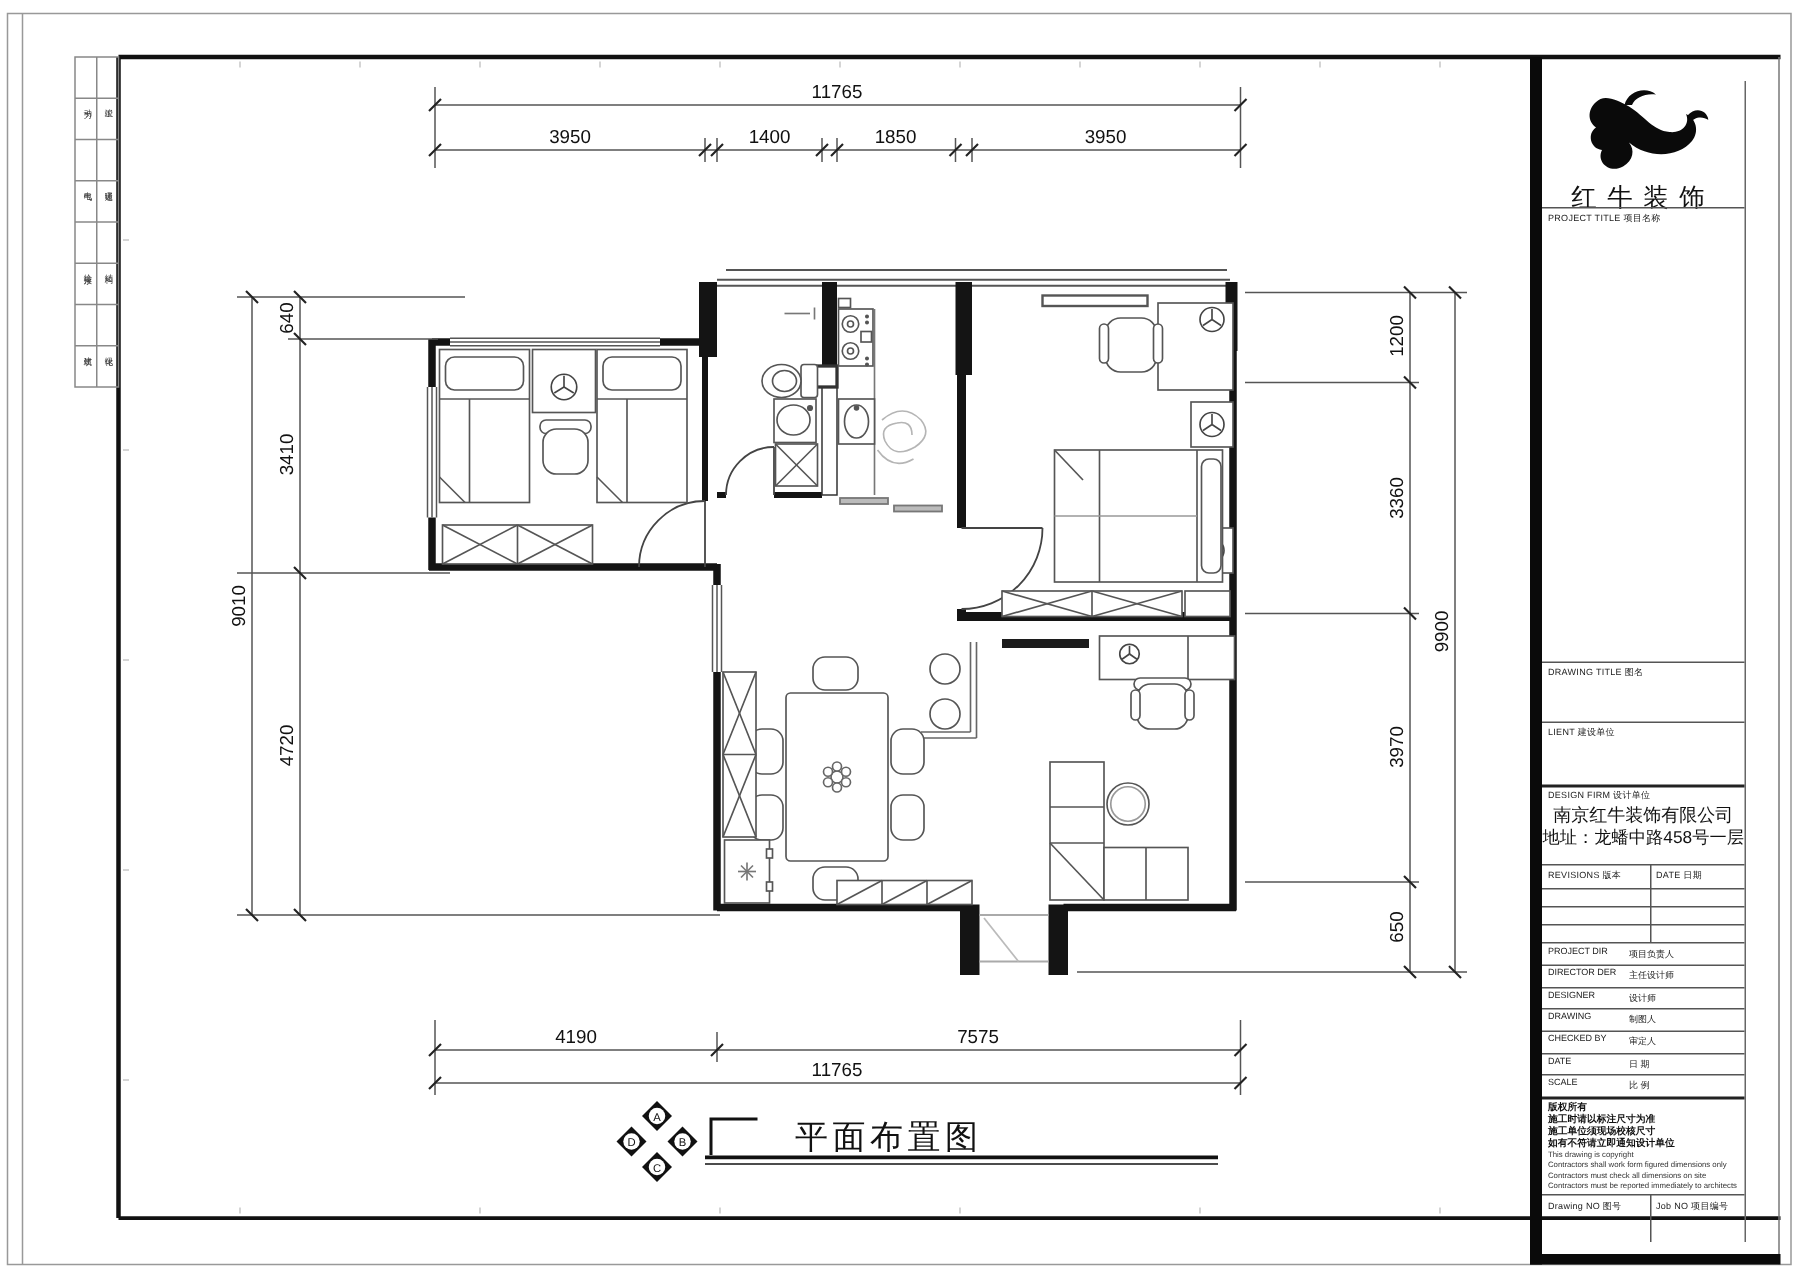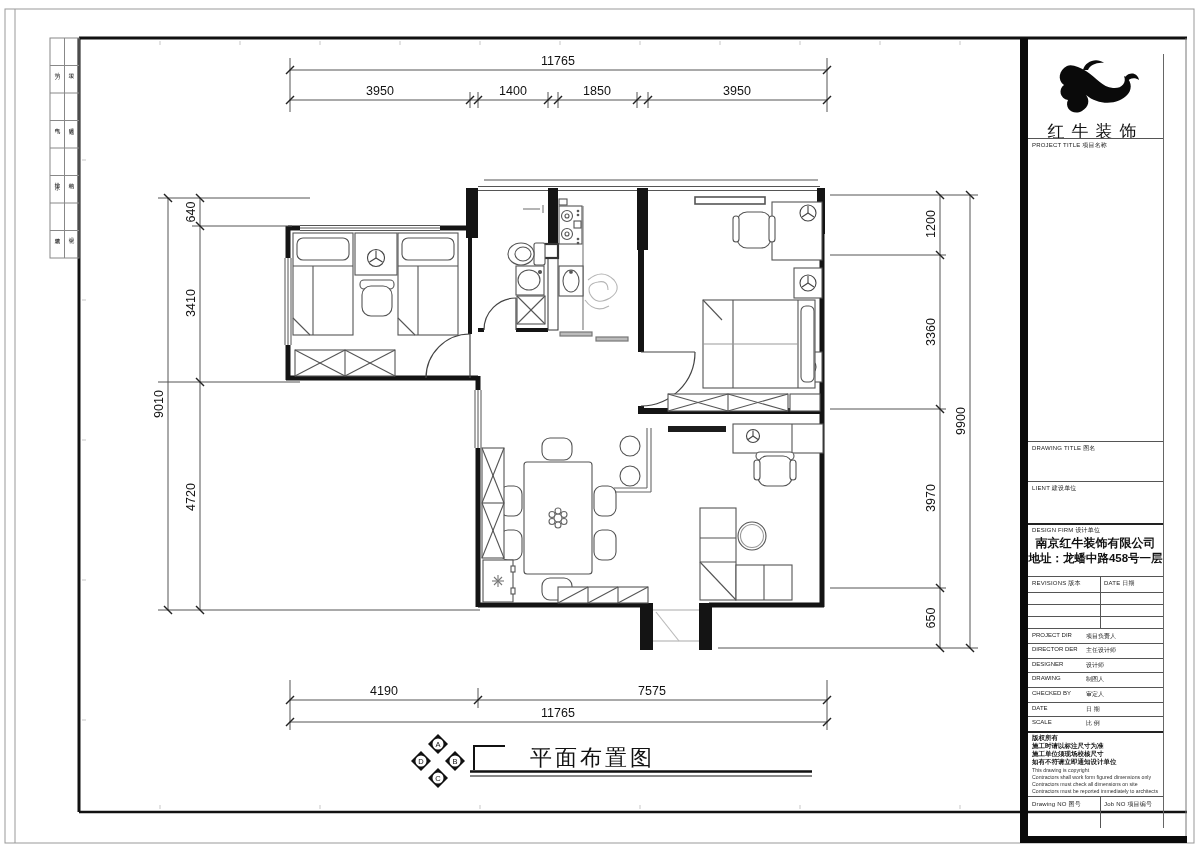--- a/index.html
+++ b/index.html
@@ -9,21 +9,21 @@
   svg text{font-family:"Liberation Sans","DejaVu Sans",sans-serif;}
 
   
   #tblock{left:1028px;top:38px;width:135px;height:774px;border-right:1px solid #666;margin-top:16px;}
   #tblock .hline{position:absolute;left:0;width:135px;height:1px;background:#555;}
   #tblock .hline.thick{height:2px;background:#222;}
   #tblock .vdiv{position:absolute;width:1px;background:#555;}
   .lbl{position:absolute;font-size:6px;color:#222;left:4px;white-space:nowrap;letter-spacing:.2px;}
   .logo-name{position:absolute;top:66px;left:0;width:135px;text-align:center;font-size:17px;
              letter-spacing:7px;color:#111;white-space:nowrap;}
-  .firm{position:absolute;left:0;width:135px;text-align:center;font-weight:bold;color:#111;white-space:nowrap;}
+  .firm{position:absolute;left:0;width:135px;text-align:center;font-weight:normal;color:#111;white-space:nowrap;}
   .crow .en{position:absolute;left:4px;font-size:6px;color:#222;white-space:nowrap;}
   .crow .zh{position:absolute;left:58px;font-size:6px;color:#222;white-space:nowrap;}
   .copy-zh{position:absolute;left:4px;font-size:6.5px;color:#111;font-weight:bold;white-space:nowrap;}
   .copy-en{position:absolute;left:4px;font-size:5.2px;color:#333;white-space:nowrap;}
   .barL{left:1020px;top:38px;width:8px;height:805px;background:#0a0a0a;}
   .barB{left:1020px;top:836px;width:167px;height:7px;background:#0a0a0a;}
 
   
   .sig{position:absolute;width:11px;font-size:5.5px;color:#333;writing-mode:vertical-rl;
        text-align:center;letter-spacing:1px;line-height:11px;}

